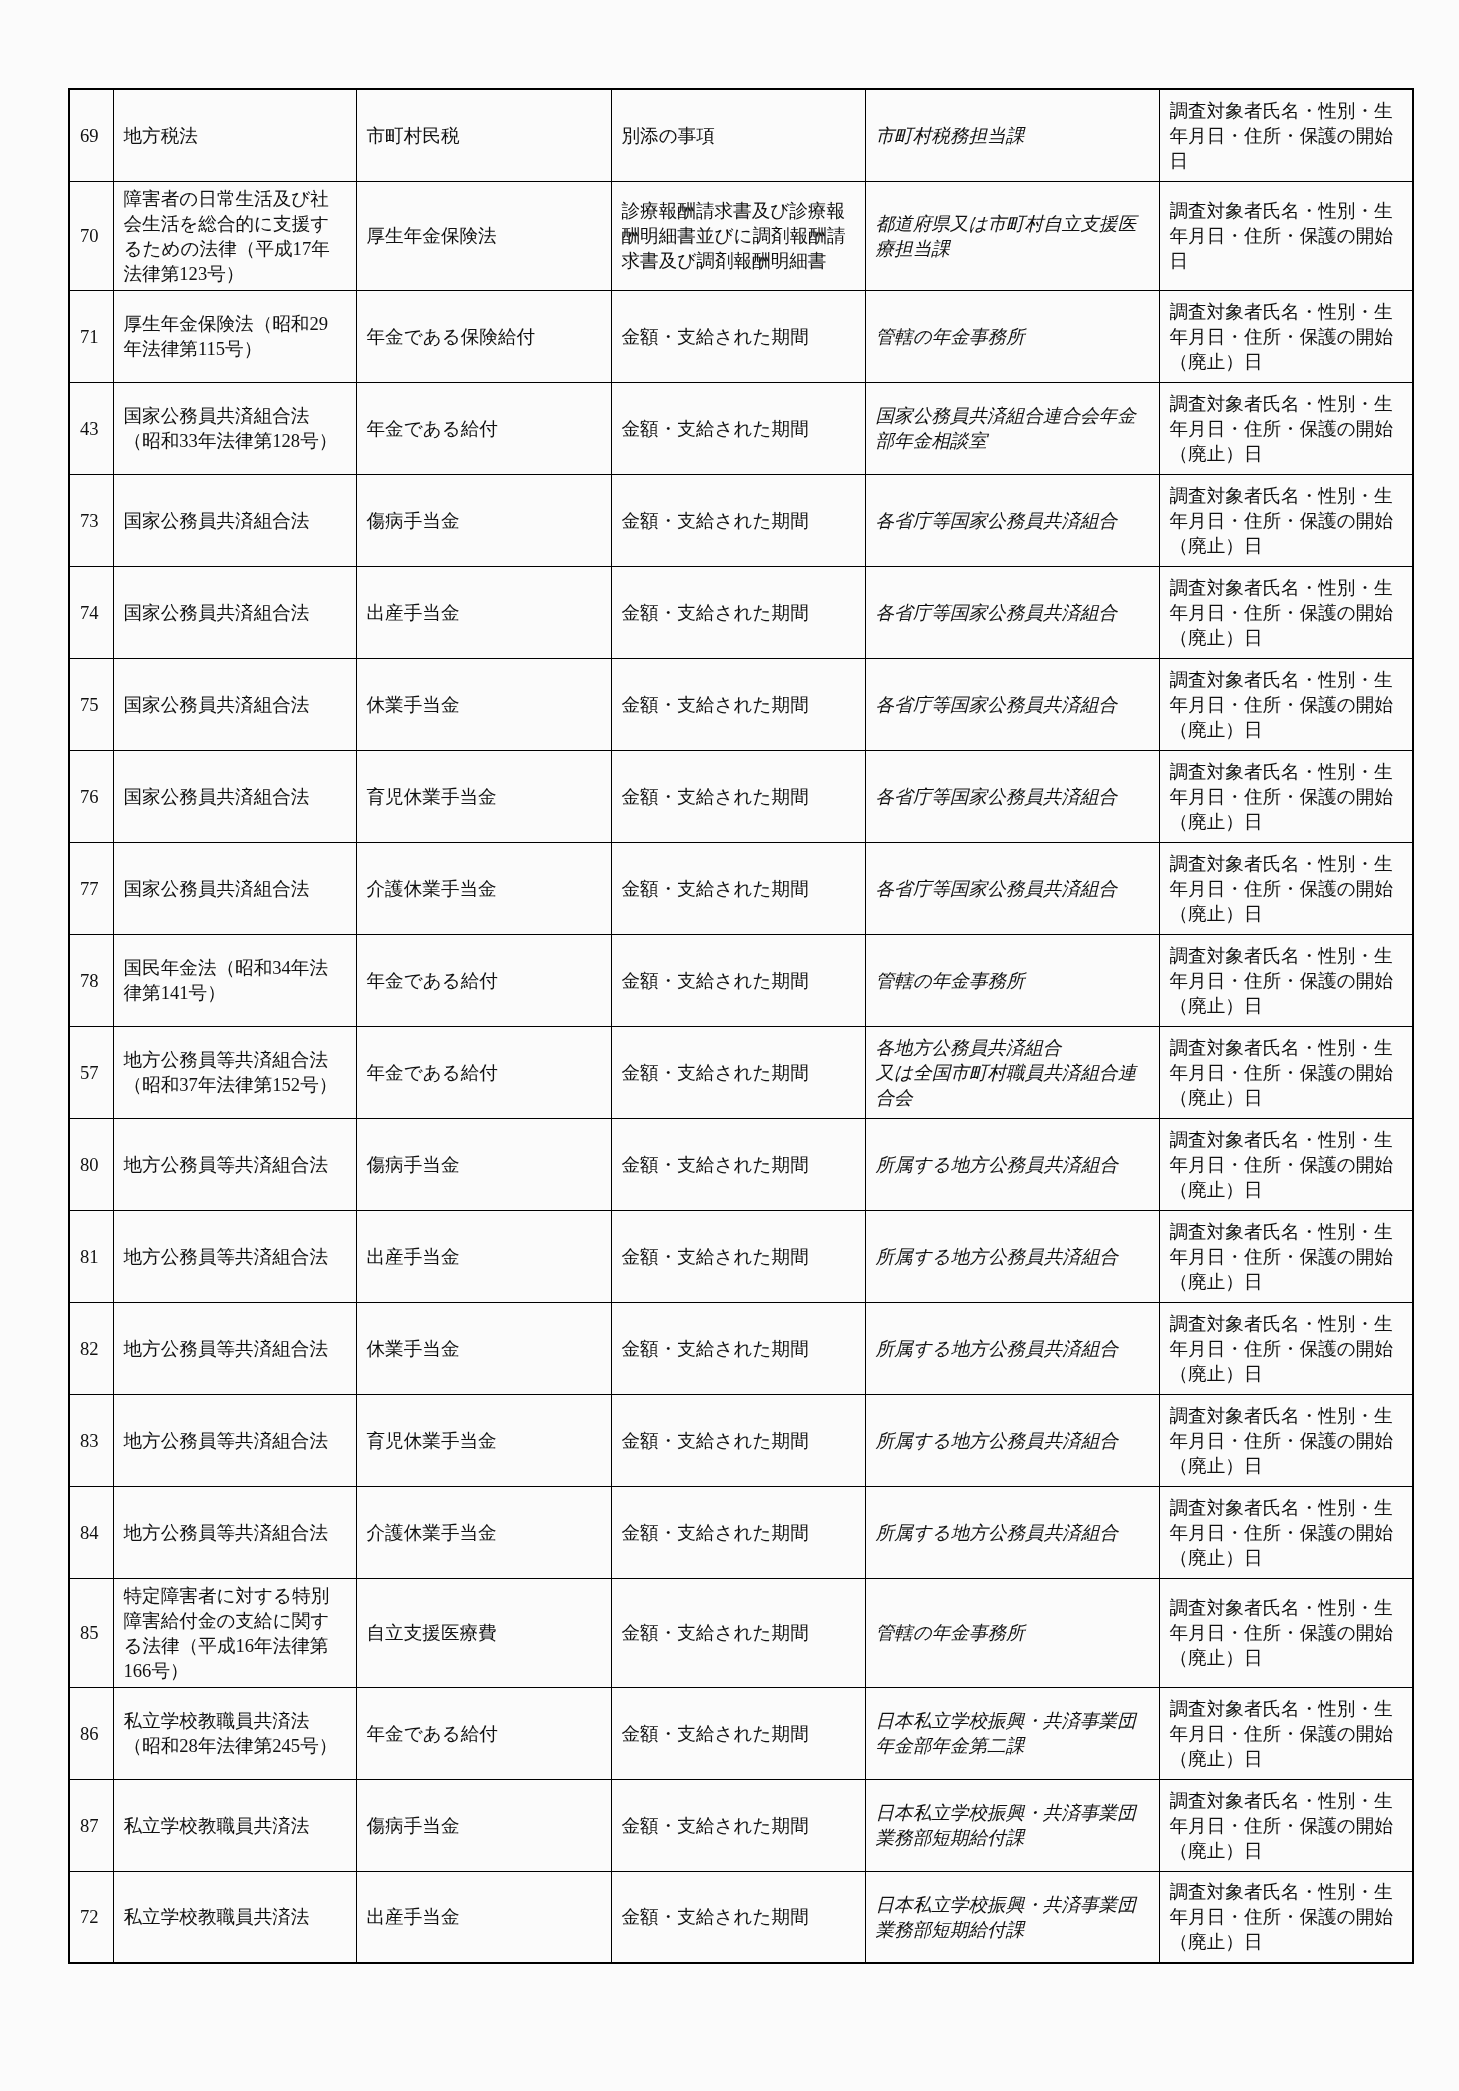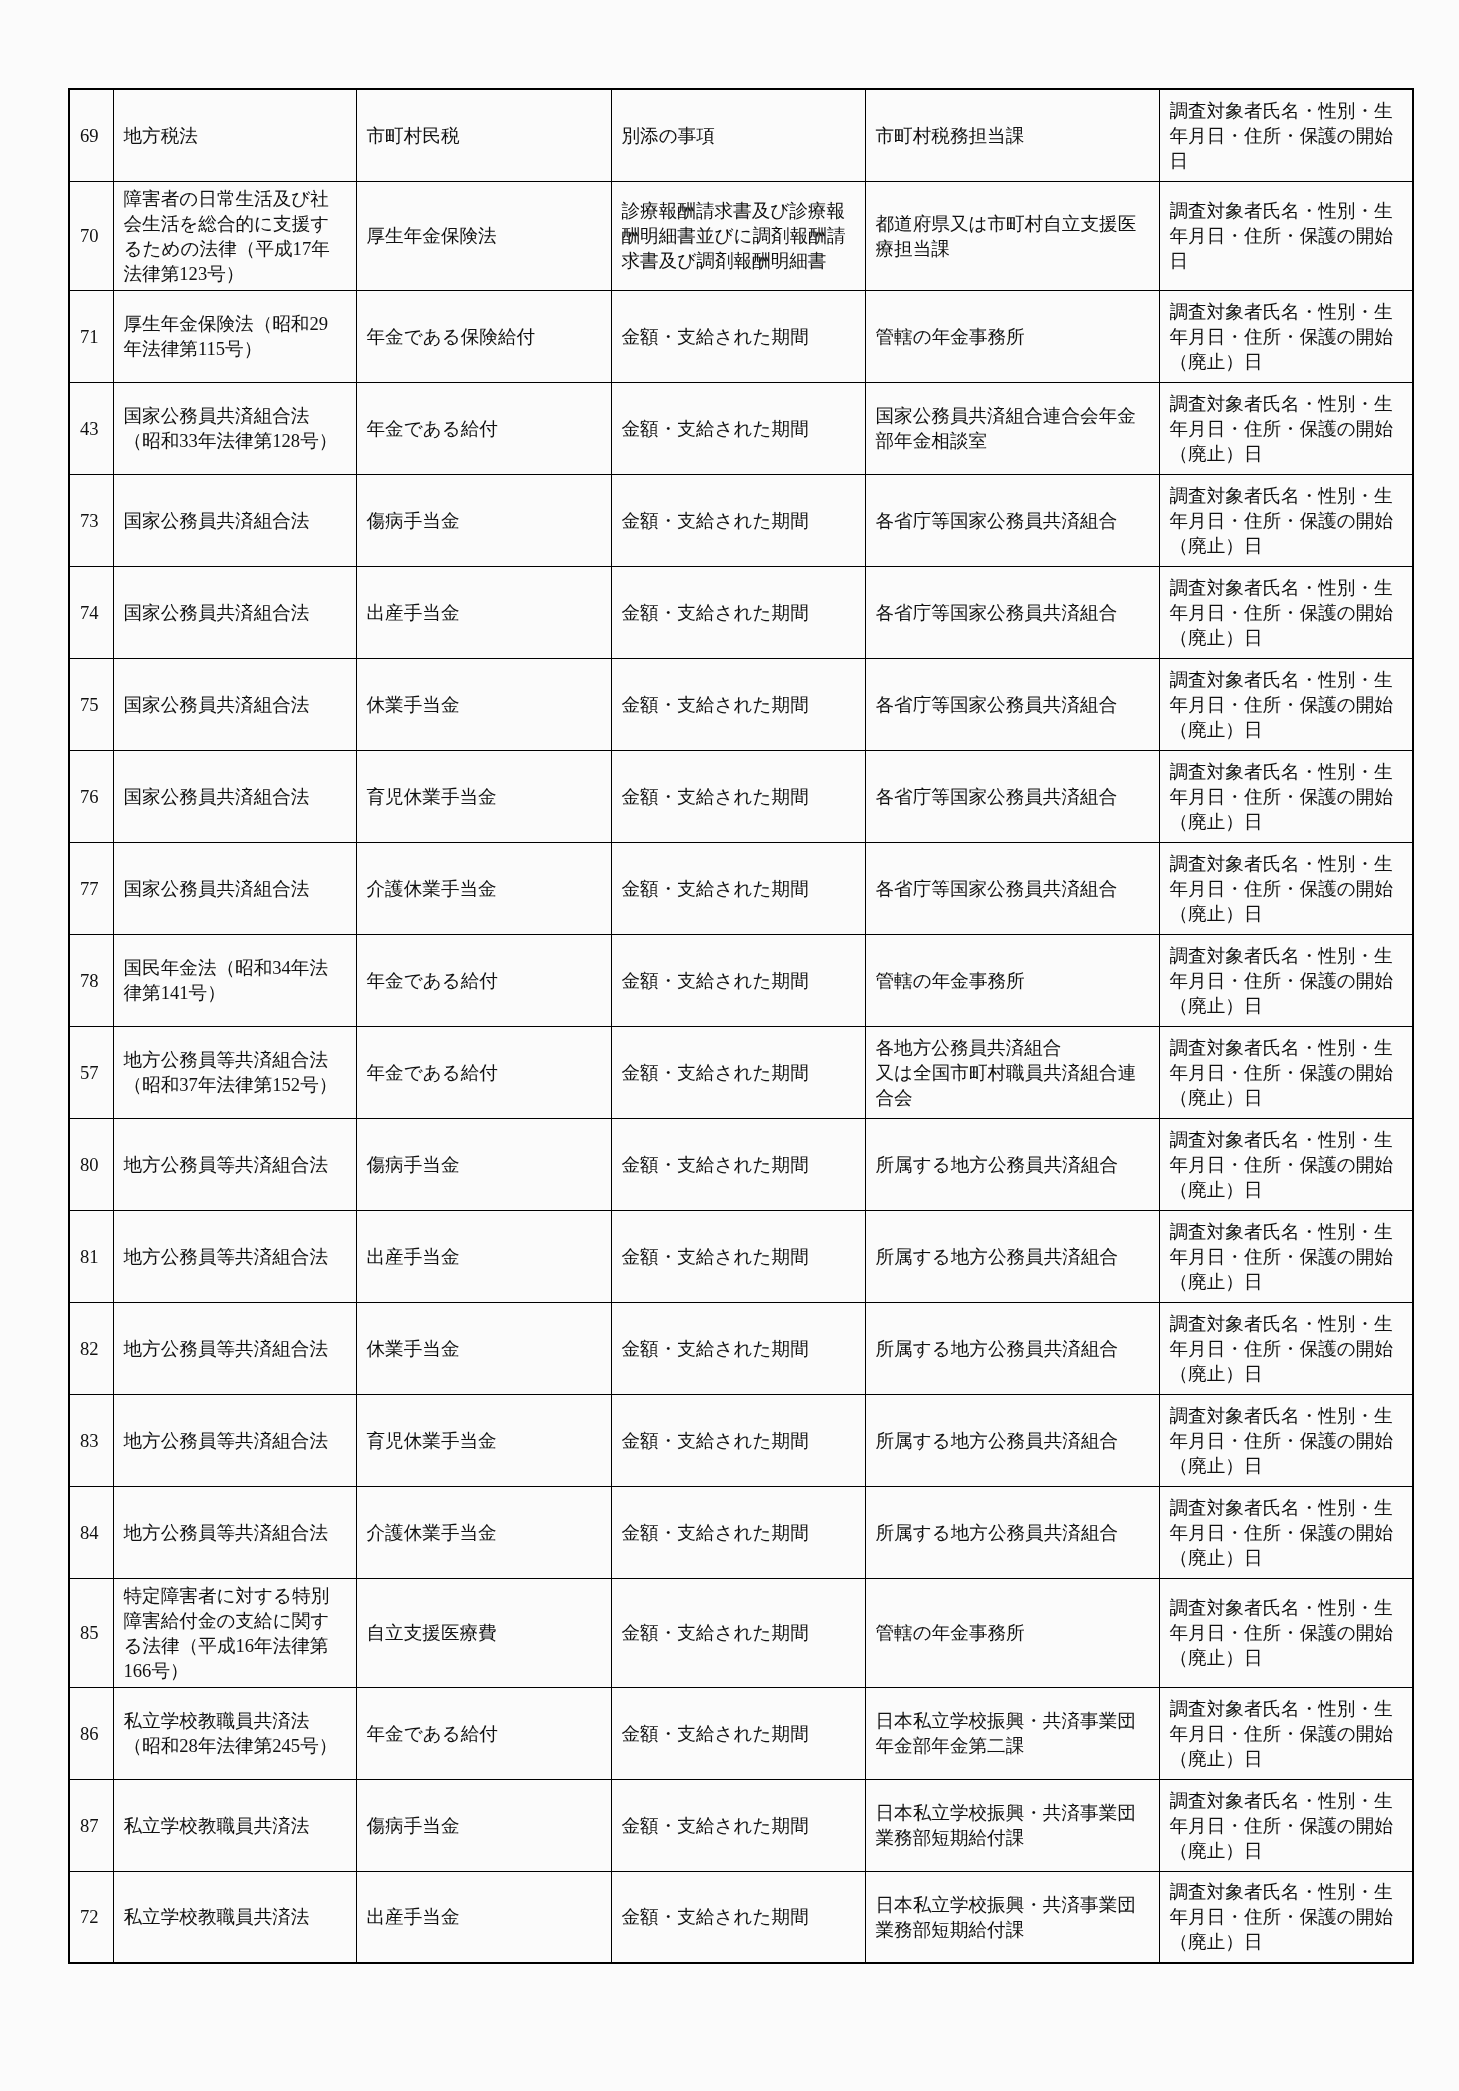--- a/index.html
+++ b/index.html
@@ -35,21 +35,21 @@
   table.records { border: 2px solid #000; }
   td.col-no {
     text-align: left;
     padding: 4px 2px;
     font-size: 17.5px;
     font-family: "Liberation Serif", "DejaVu Serif", serif;
   }
   td.col-law, td.col-benefit, td.col-items, td.col-org, td.col-target {
     text-align: left;
   }
-  td.col-org { white-space: pre-line; }
+  td.col-org { white-space: pre-line; font-style: italic; }
   tr.row { height: 92px; }
   col.c-no     { width: 44px; }
   col.c-law    { width: 243px; }
   col.c-benefit{ width: 255px; }
   col.c-items  { width: 254px; }
   col.c-org    { width: 294px; }
   col.c-target { width: 254px; }
 </style>
 </head>
 <body>

